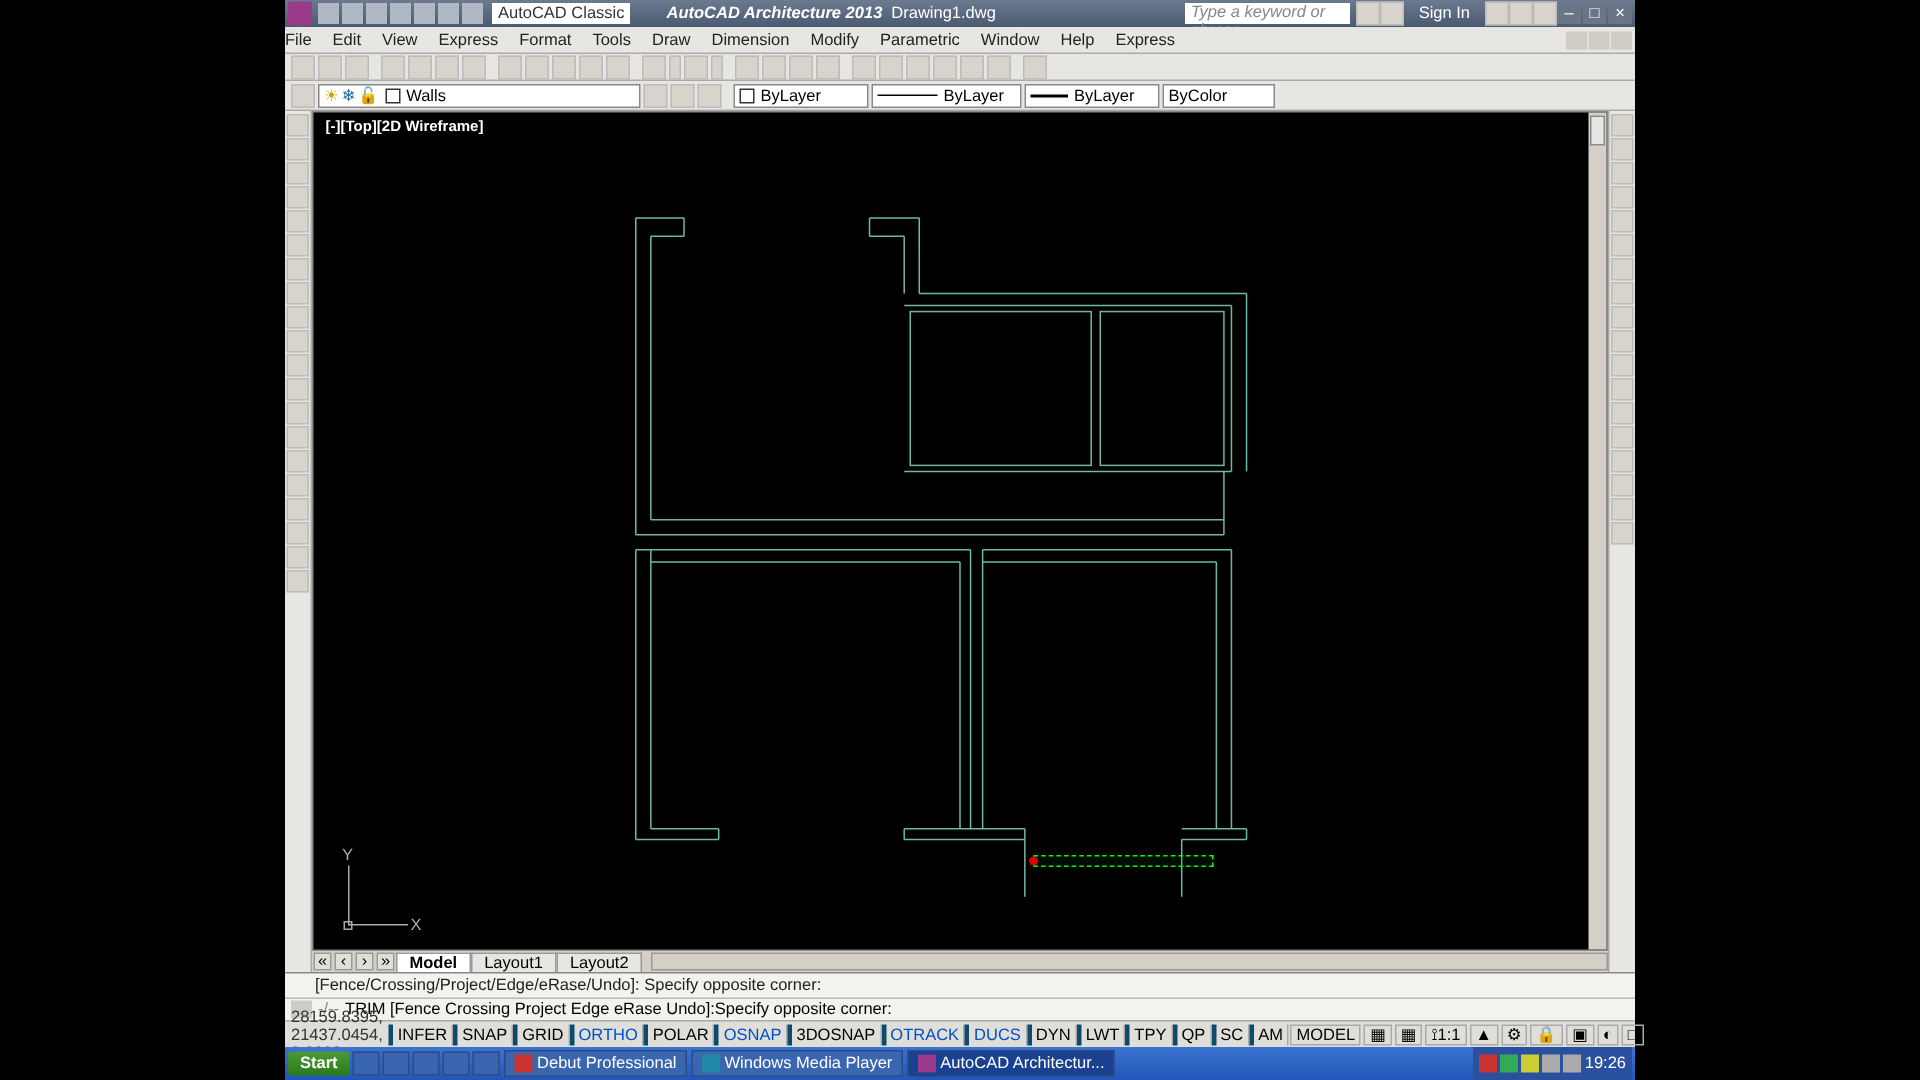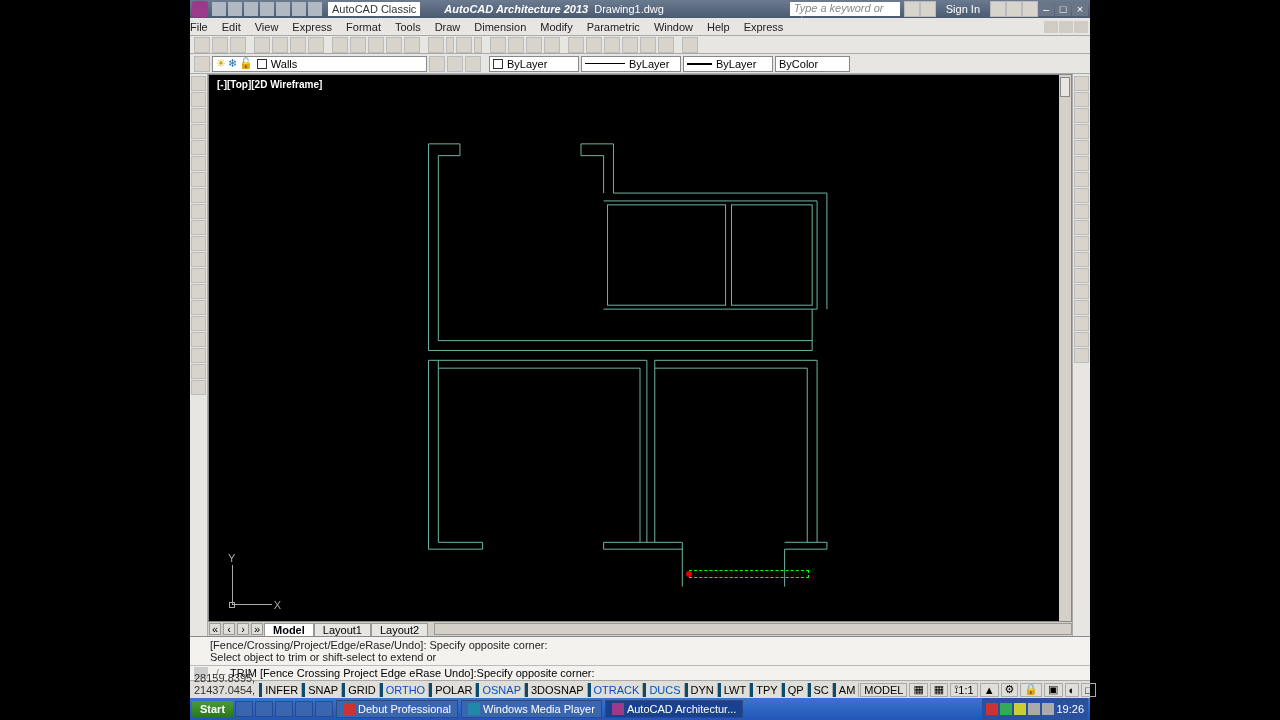--- a/index.html
+++ b/index.html
@@ -318,21 +318,20 @@
       <span class="pal-btn"></span>
       <span class="pal-btn"></span>
       <span class="pal-btn"></span>
       <span class="pal-btn"></span>
       <span class="pal-btn"></span>
     </div>
   </div>
 
   <div class="cmd-area">
     <div>[Fence/Crossing/Project/Edge/eRase/Undo]: Specify opposite corner:</div>
-    <div>Select object to trim or shift-select to extend or</div>
   </div>
   <div class="cmd-input-row">
     <span class="icon"></span>
     <span style="color:#888;margin-right:4px">-/--</span>
     <span>TRIM</span>
     <span>&nbsp;</span>
     <span class="prompt"><span class="b">[</span><span class="b">F</span>ence <span class="b">C</span>rossing <span class="b">P</span>roject <span class="b">E</span>dge e<span class="b">R</span>ase <span class="b">U</span>ndo<span class="b">]</span>:</span>
     <span> Specify opposite corner:</span>
   </div>
 

